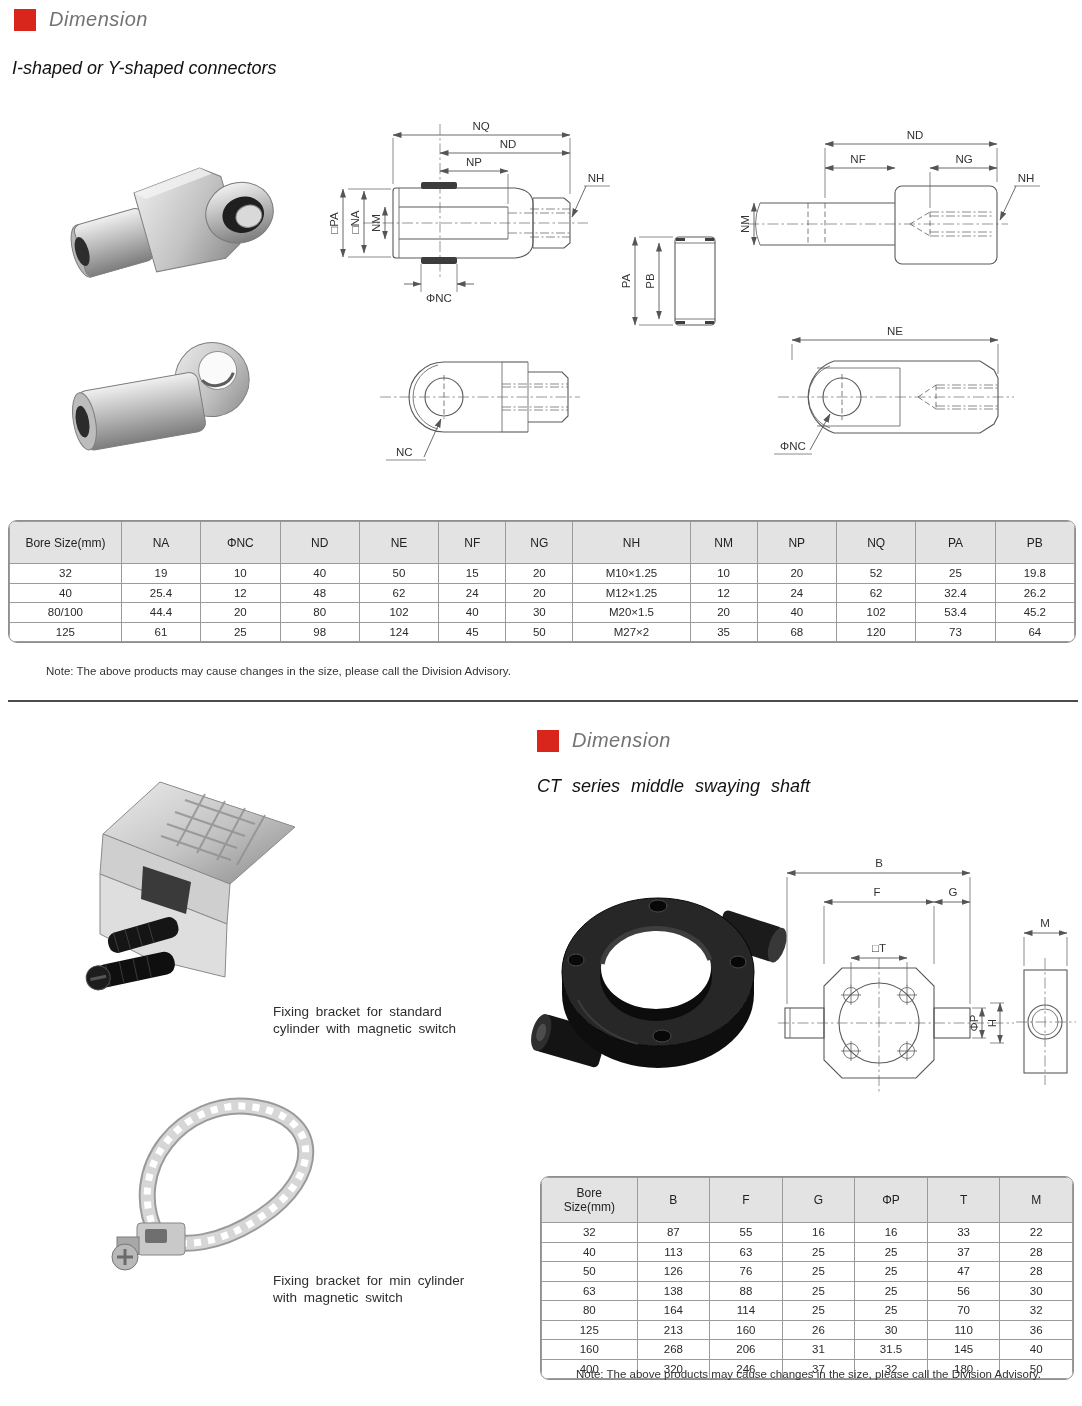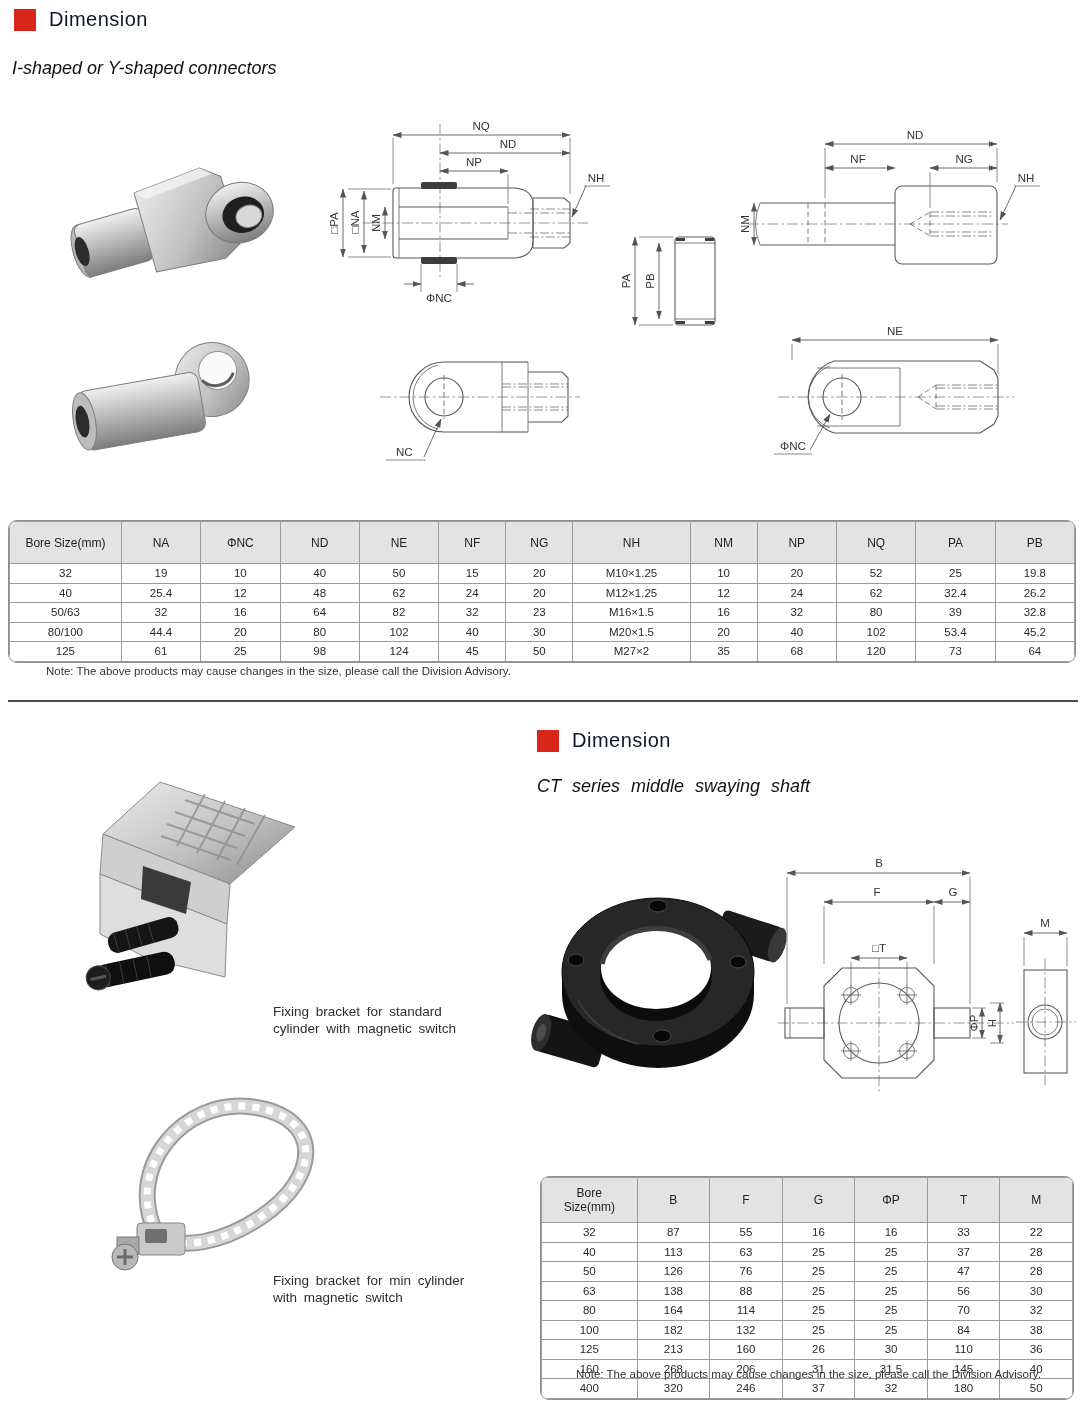--- a/index.html
+++ b/index.html
@@ -2,21 +2,21 @@
 <html><head>
 <meta charset="utf-8">
 <style>
   html,body{margin:0;padding:0;}
   body{
     width:1082px;height:1406px;position:relative;background:#ffffff;
     font-family:"Liberation Sans",sans-serif;color:#222;overflow:hidden;
   }
   .hdr{position:absolute;display:flex;align-items:center;}
   .red-sq{width:22px;height:22px;background:#d9261c;margin-right:13px;}
-  .sec-title{font-size:20px;color:#0f172a;letter-spacing:.5px;}
+  .sec-title{font-size:20px;color:#737373;letter-spacing:.5px;font-style:italic;}
   .subtitle{position:absolute;font-size:18px;color:#111;font-style:italic;}
   .wide-words{word-spacing:6px;}
   .cap{position:absolute;font-size:13.5px;color:#2e2e2e;line-height:17px;word-spacing:3px;}
   .note{position:absolute;font-size:11.5px;color:#333;padding-left:36px;}
   .divider{position:absolute;left:8px;top:700px;width:1070px;height:2px;background:#4c4c4c;}
   .tblwrap{position:absolute;border:1.5px solid #8f8f8f;border-radius:9px;overflow:hidden;background:#fff;}
   table{border-collapse:collapse;width:100%;table-layout:fixed;}
   th{background:#e3e3e3;font-weight:normal;font-size:12px;height:25px;border:1px solid #9b9b9b;padding:8px;color:#222;}
   td{font-size:11.5px;height:18.5px;border:1px solid #9b9b9b;text-align:center;padding:0;color:#2a2a2a;}
   svg{position:absolute;overflow:visible;}
@@ -271,35 +271,20 @@
           <td>24</td>
           <td>20</td>
           <td>M12×1.25</td>
           <td>12</td>
           <td>24</td>
           <td>62</td>
           <td>32.4</td>
           <td>26.2</td>
         </tr>
         <tr>
-          <td>50/63</td>
-          <td>32</td>
-          <td>16</td>
-          <td>64</td>
-          <td>82</td>
-          <td>32</td>
-          <td>23</td>
-          <td>M16×1.5</td>
-          <td>16</td>
-          <td>32</td>
-          <td>80</td>
-          <td>39</td>
-          <td>32.8</td>
-        </tr>
-        <tr>
           <td>80/100</td>
           <td>44.4</td>
           <td>20</td>
           <td>80</td>
           <td>102</td>
           <td>40</td>
           <td>30</td>
           <td>M20×1.5</td>
           <td>20</td>
           <td>40</td>
@@ -527,29 +512,20 @@
         <tr>
           <td>80</td>
           <td>164</td>
           <td>114</td>
           <td>25</td>
           <td>25</td>
           <td>70</td>
           <td>32</td>
         </tr>
         <tr>
-          <td>100</td>
-          <td>182</td>
-          <td>132</td>
-          <td>25</td>
-          <td>25</td>
-          <td>84</td>
-          <td>38</td>
-        </tr>
-        <tr>
           <td>125</td>
           <td>213</td>
           <td>160</td>
           <td>26</td>
           <td>30</td>
           <td>110</td>
           <td>36</td>
         </tr>
         <tr>
           <td>160</td>

